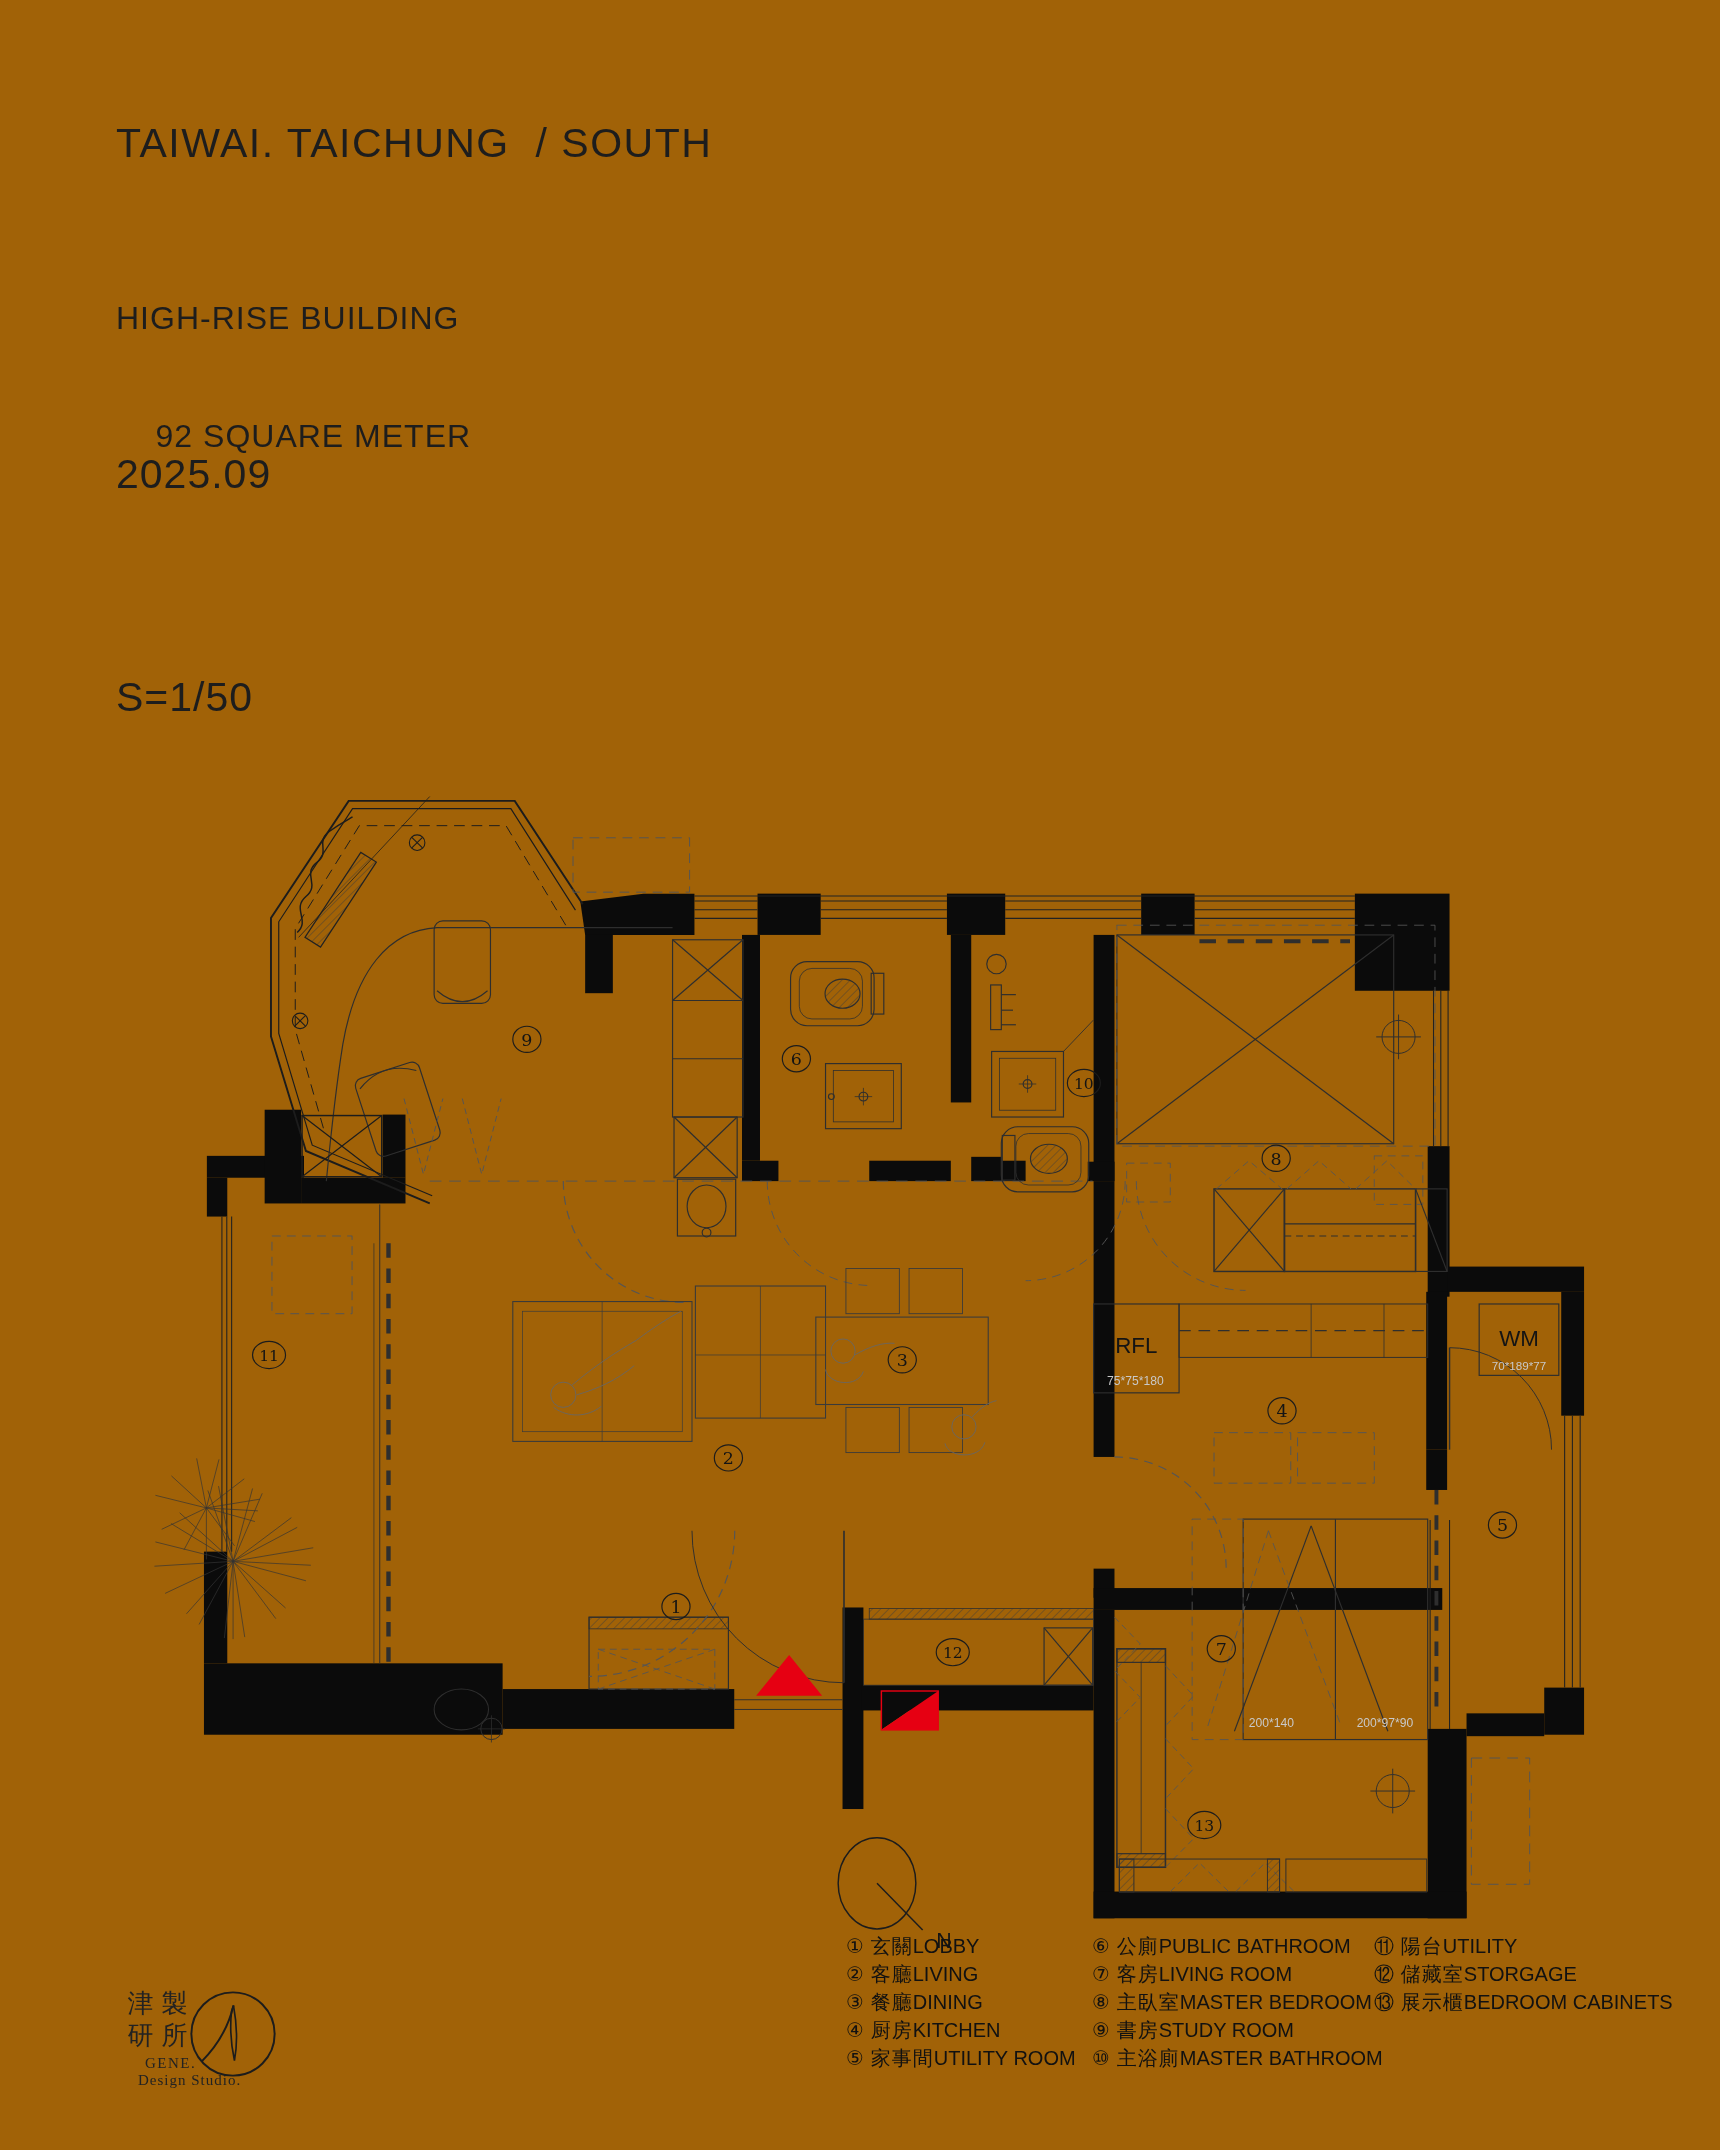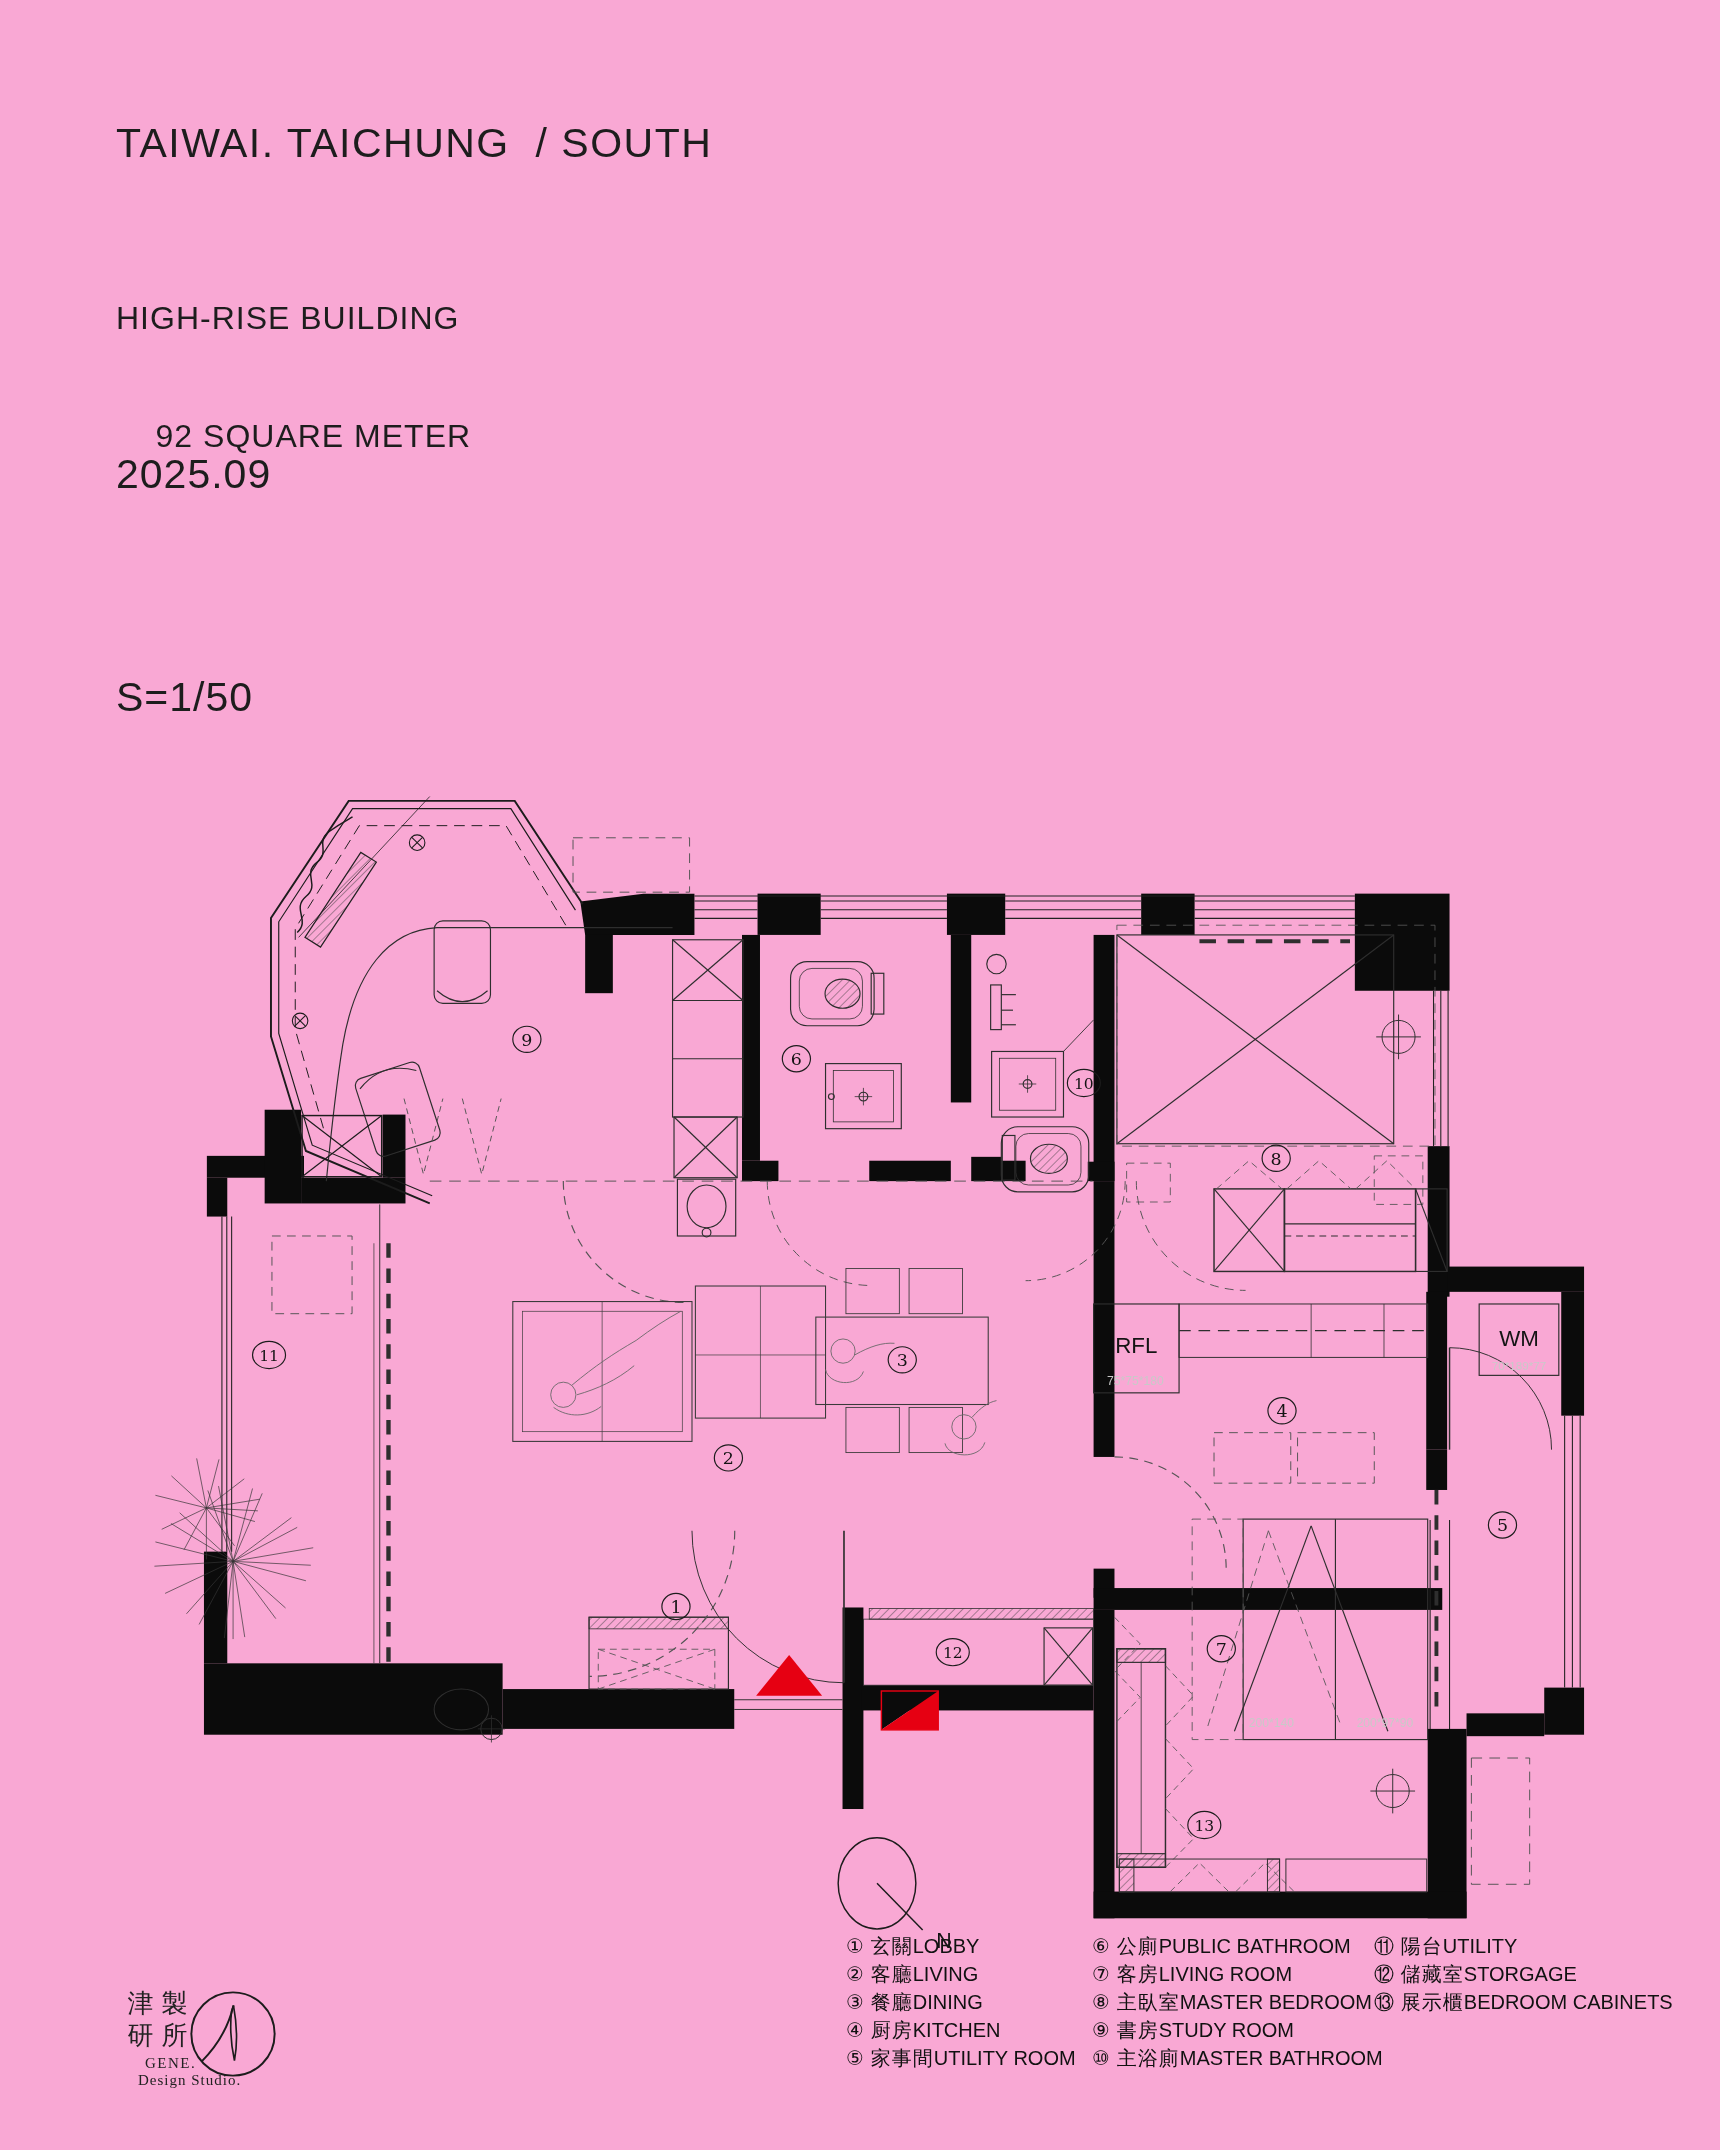--- a/index.html
+++ b/index.html
@@ -1,16 +1,16 @@
 <!DOCTYPE html>
 <html style="font-size:7.8px"><head>
 <meta charset="utf-8">
 <style>
   html,body{margin:0;padding:0;background:#ffffff;}
-  .page{position:relative;width:1721px;height:2151px;background:#f9a8d4;overflow:hidden;
+  .page{position:relative;width:1721px;height:2151px;background:#a16207;overflow:hidden;
         font-family:"Liberation Sans",sans-serif;color:#141414;}
   .hdr{position:absolute;left:116px;white-space:pre;color:#1d1d1d;}
   .hdr-title{top:120px;font-size:41px;letter-spacing:1.5px;}
   .hdr-sub{top:289px;font-size:32px;line-height:59px;letter-spacing:1px;}
   .hdr-date{top:451px;font-size:41px;letter-spacing:1px;}
   .hdr-scale{top:674px;font-size:41px;letter-spacing:1px;}
   .plan-svg{position:absolute;left:0;top:0;width:1721px;height:2151px;}
   .legend{position:absolute;top:1932px;font-size:20px;color:#111;}
   .legend .col{position:absolute;top:0;}
   .legend .row{height:28px;line-height:28px;white-space:nowrap;}

